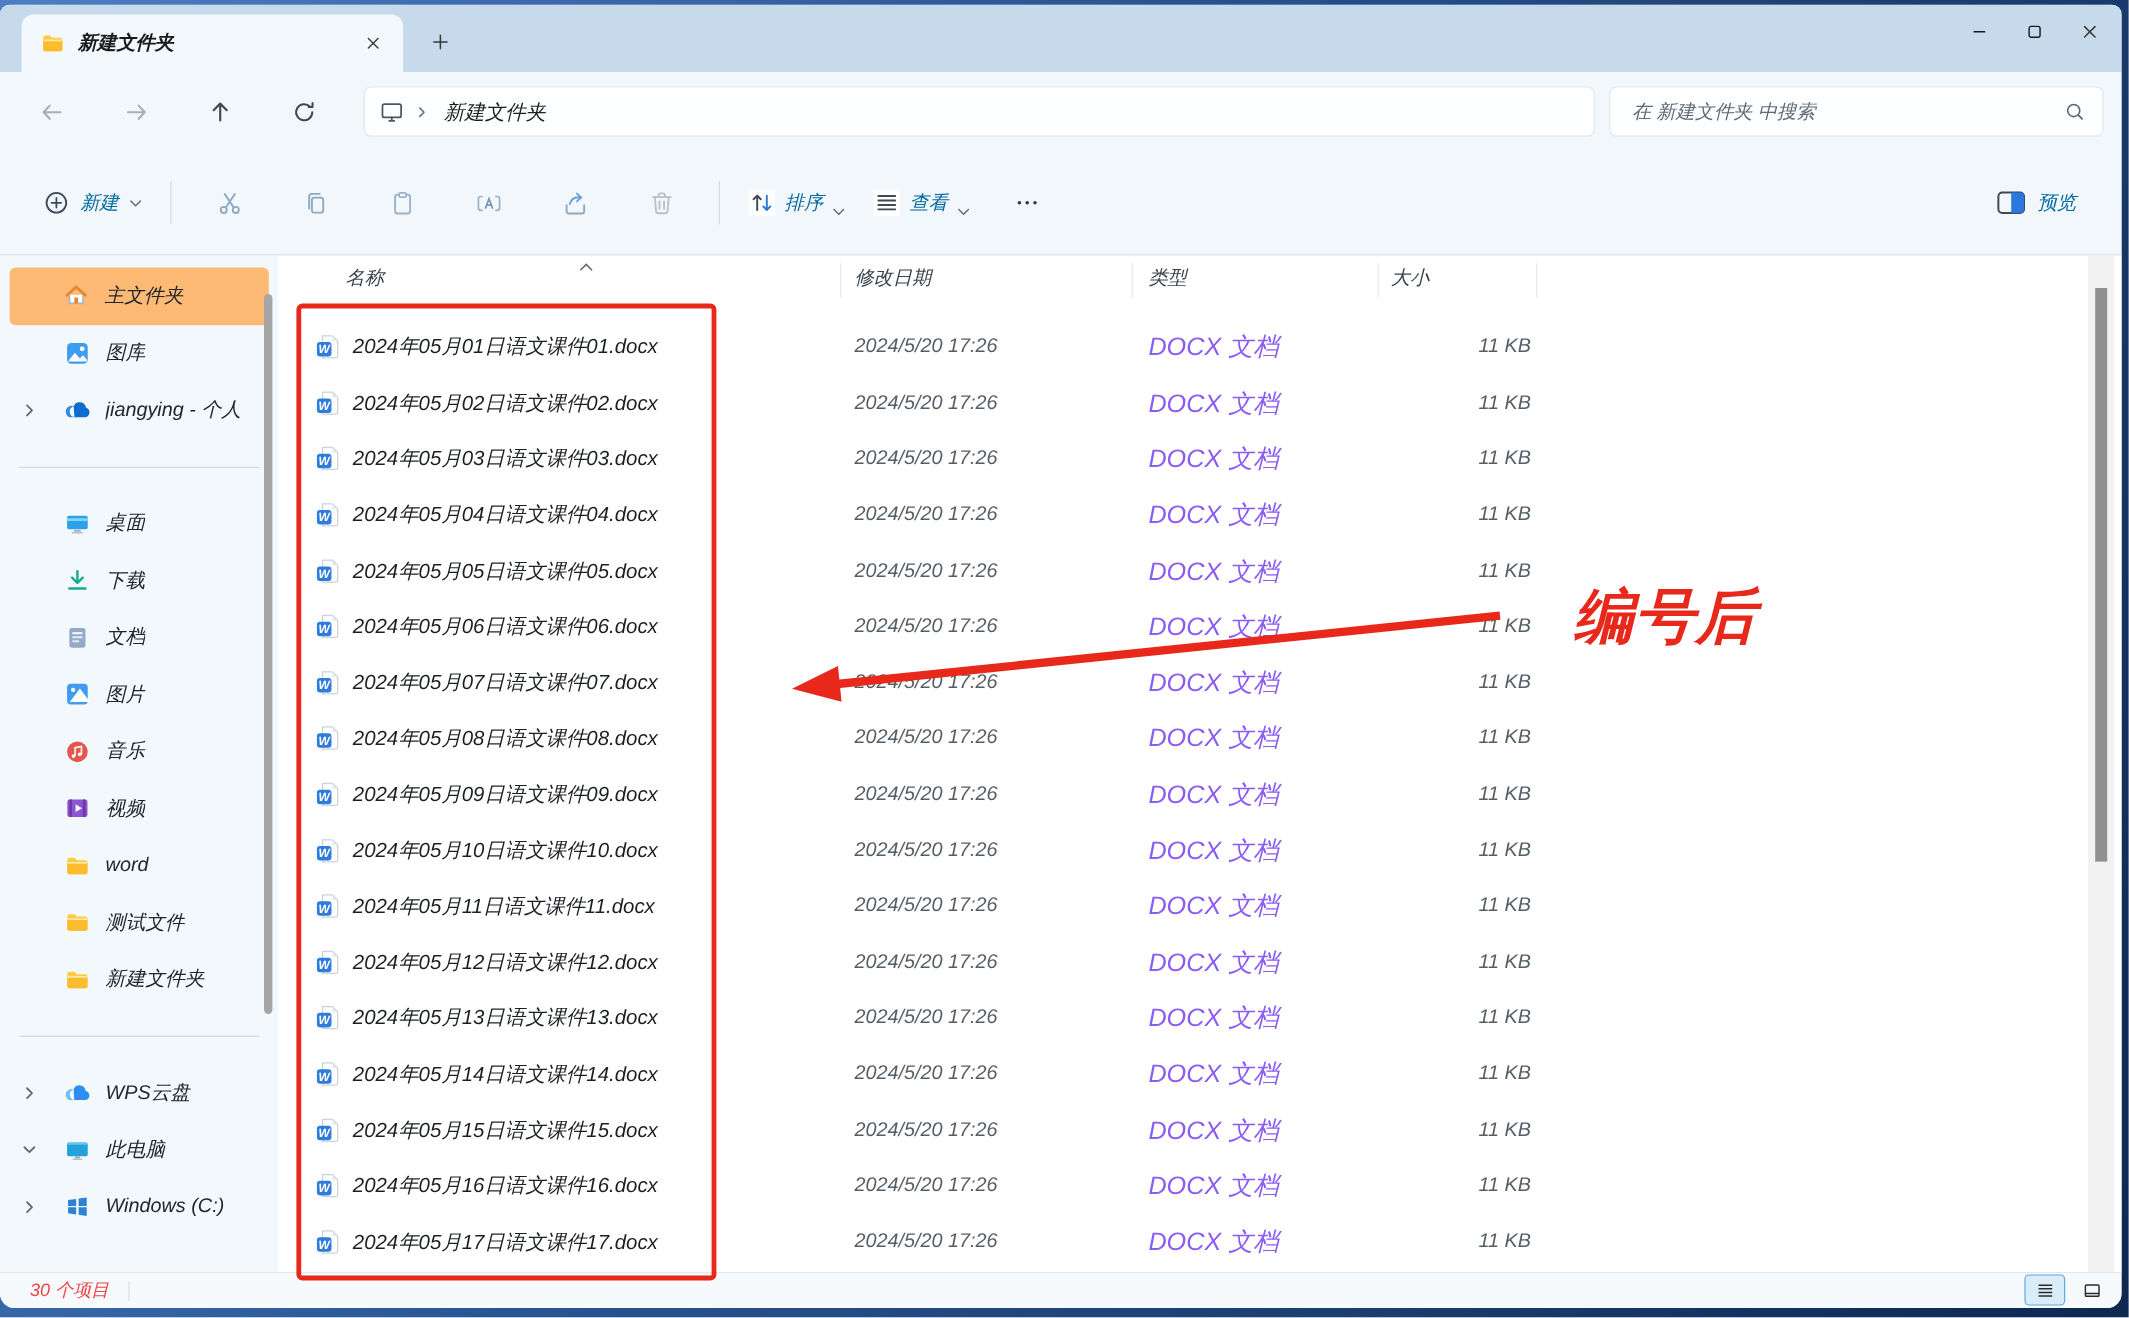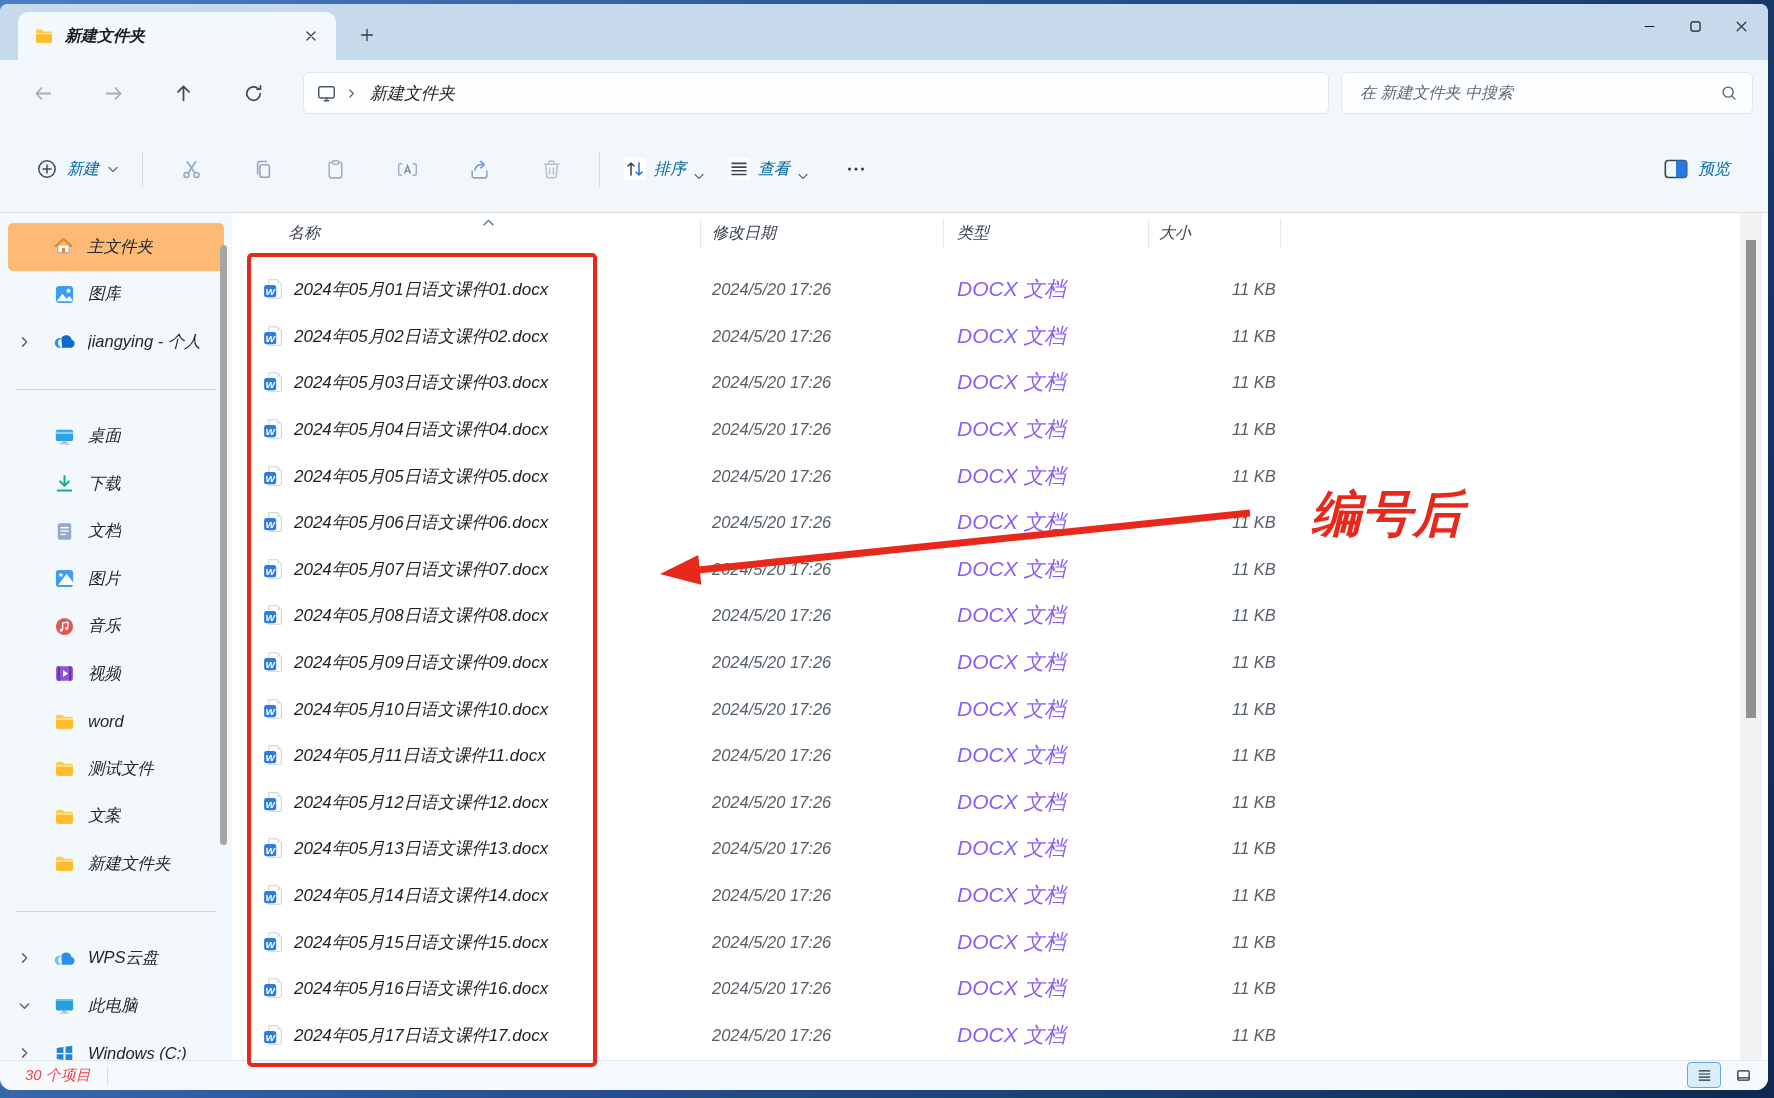--- a/index.html
+++ b/index.html
@@ -486,32 +486,20 @@
                 <svg viewBox="0 0 20 20">
                   <path d="M2 5.2c0-.9.7-1.6 1.6-1.6h4.1l1.9 1.9h6.8c.9 0 1.6.7 1.6 1.6v8.1c0 .9-.7 1.6-1.6 1.6H3.6c-.9 0-1.6-.7-1.6-1.6z" fill="#ffca45"></path>
                   <path d="M2 7h16v8.2c0 .9-.7 1.6-1.6 1.6H3.6C2.7 16.8 2 16.1 2 15.2z" fill="#fcbc2e"></path>
                   <path d="M2 6.9h16v1.4H2z" fill="#ffe9a6"></path>
                 </svg>
               </span>
     <span class="side-label">测试文件</span>
 
   </div>
 
-  <div class="side-item">
-
-    <span class="ig side-icon">
-                <svg viewBox="0 0 20 20">
-                  <path d="M2 5.2c0-.9.7-1.6 1.6-1.6h4.1l1.9 1.9h6.8c.9 0 1.6.7 1.6 1.6v8.1c0 .9-.7 1.6-1.6 1.6H3.6c-.9 0-1.6-.7-1.6-1.6z" fill="#ffca45"></path>
-                  <path d="M2 7h16v8.2c0 .9-.7 1.6-1.6 1.6H3.6C2.7 16.8 2 16.1 2 15.2z" fill="#fcbc2e"></path>
-                  <path d="M2 6.9h16v1.4H2z" fill="#ffe9a6"></path>
-                </svg>
-              </span>
-    <span class="side-label">文案</span>
-
-  </div>
 
   <div class="side-item">
 
     <span class="ig side-icon">
                 <svg viewBox="0 0 20 20">
                   <path d="M2 5.2c0-.9.7-1.6 1.6-1.6h4.1l1.9 1.9h6.8c.9 0 1.6.7 1.6 1.6v8.1c0 .9-.7 1.6-1.6 1.6H3.6c-.9 0-1.6-.7-1.6-1.6z" fill="#ffca45"></path>
                   <path d="M2 7h16v8.2c0 .9-.7 1.6-1.6 1.6H3.6C2.7 16.8 2 16.1 2 15.2z" fill="#fcbc2e"></path>
                   <path d="M2 6.9h16v1.4H2z" fill="#ffe9a6"></path>
                 </svg>
               </span>

